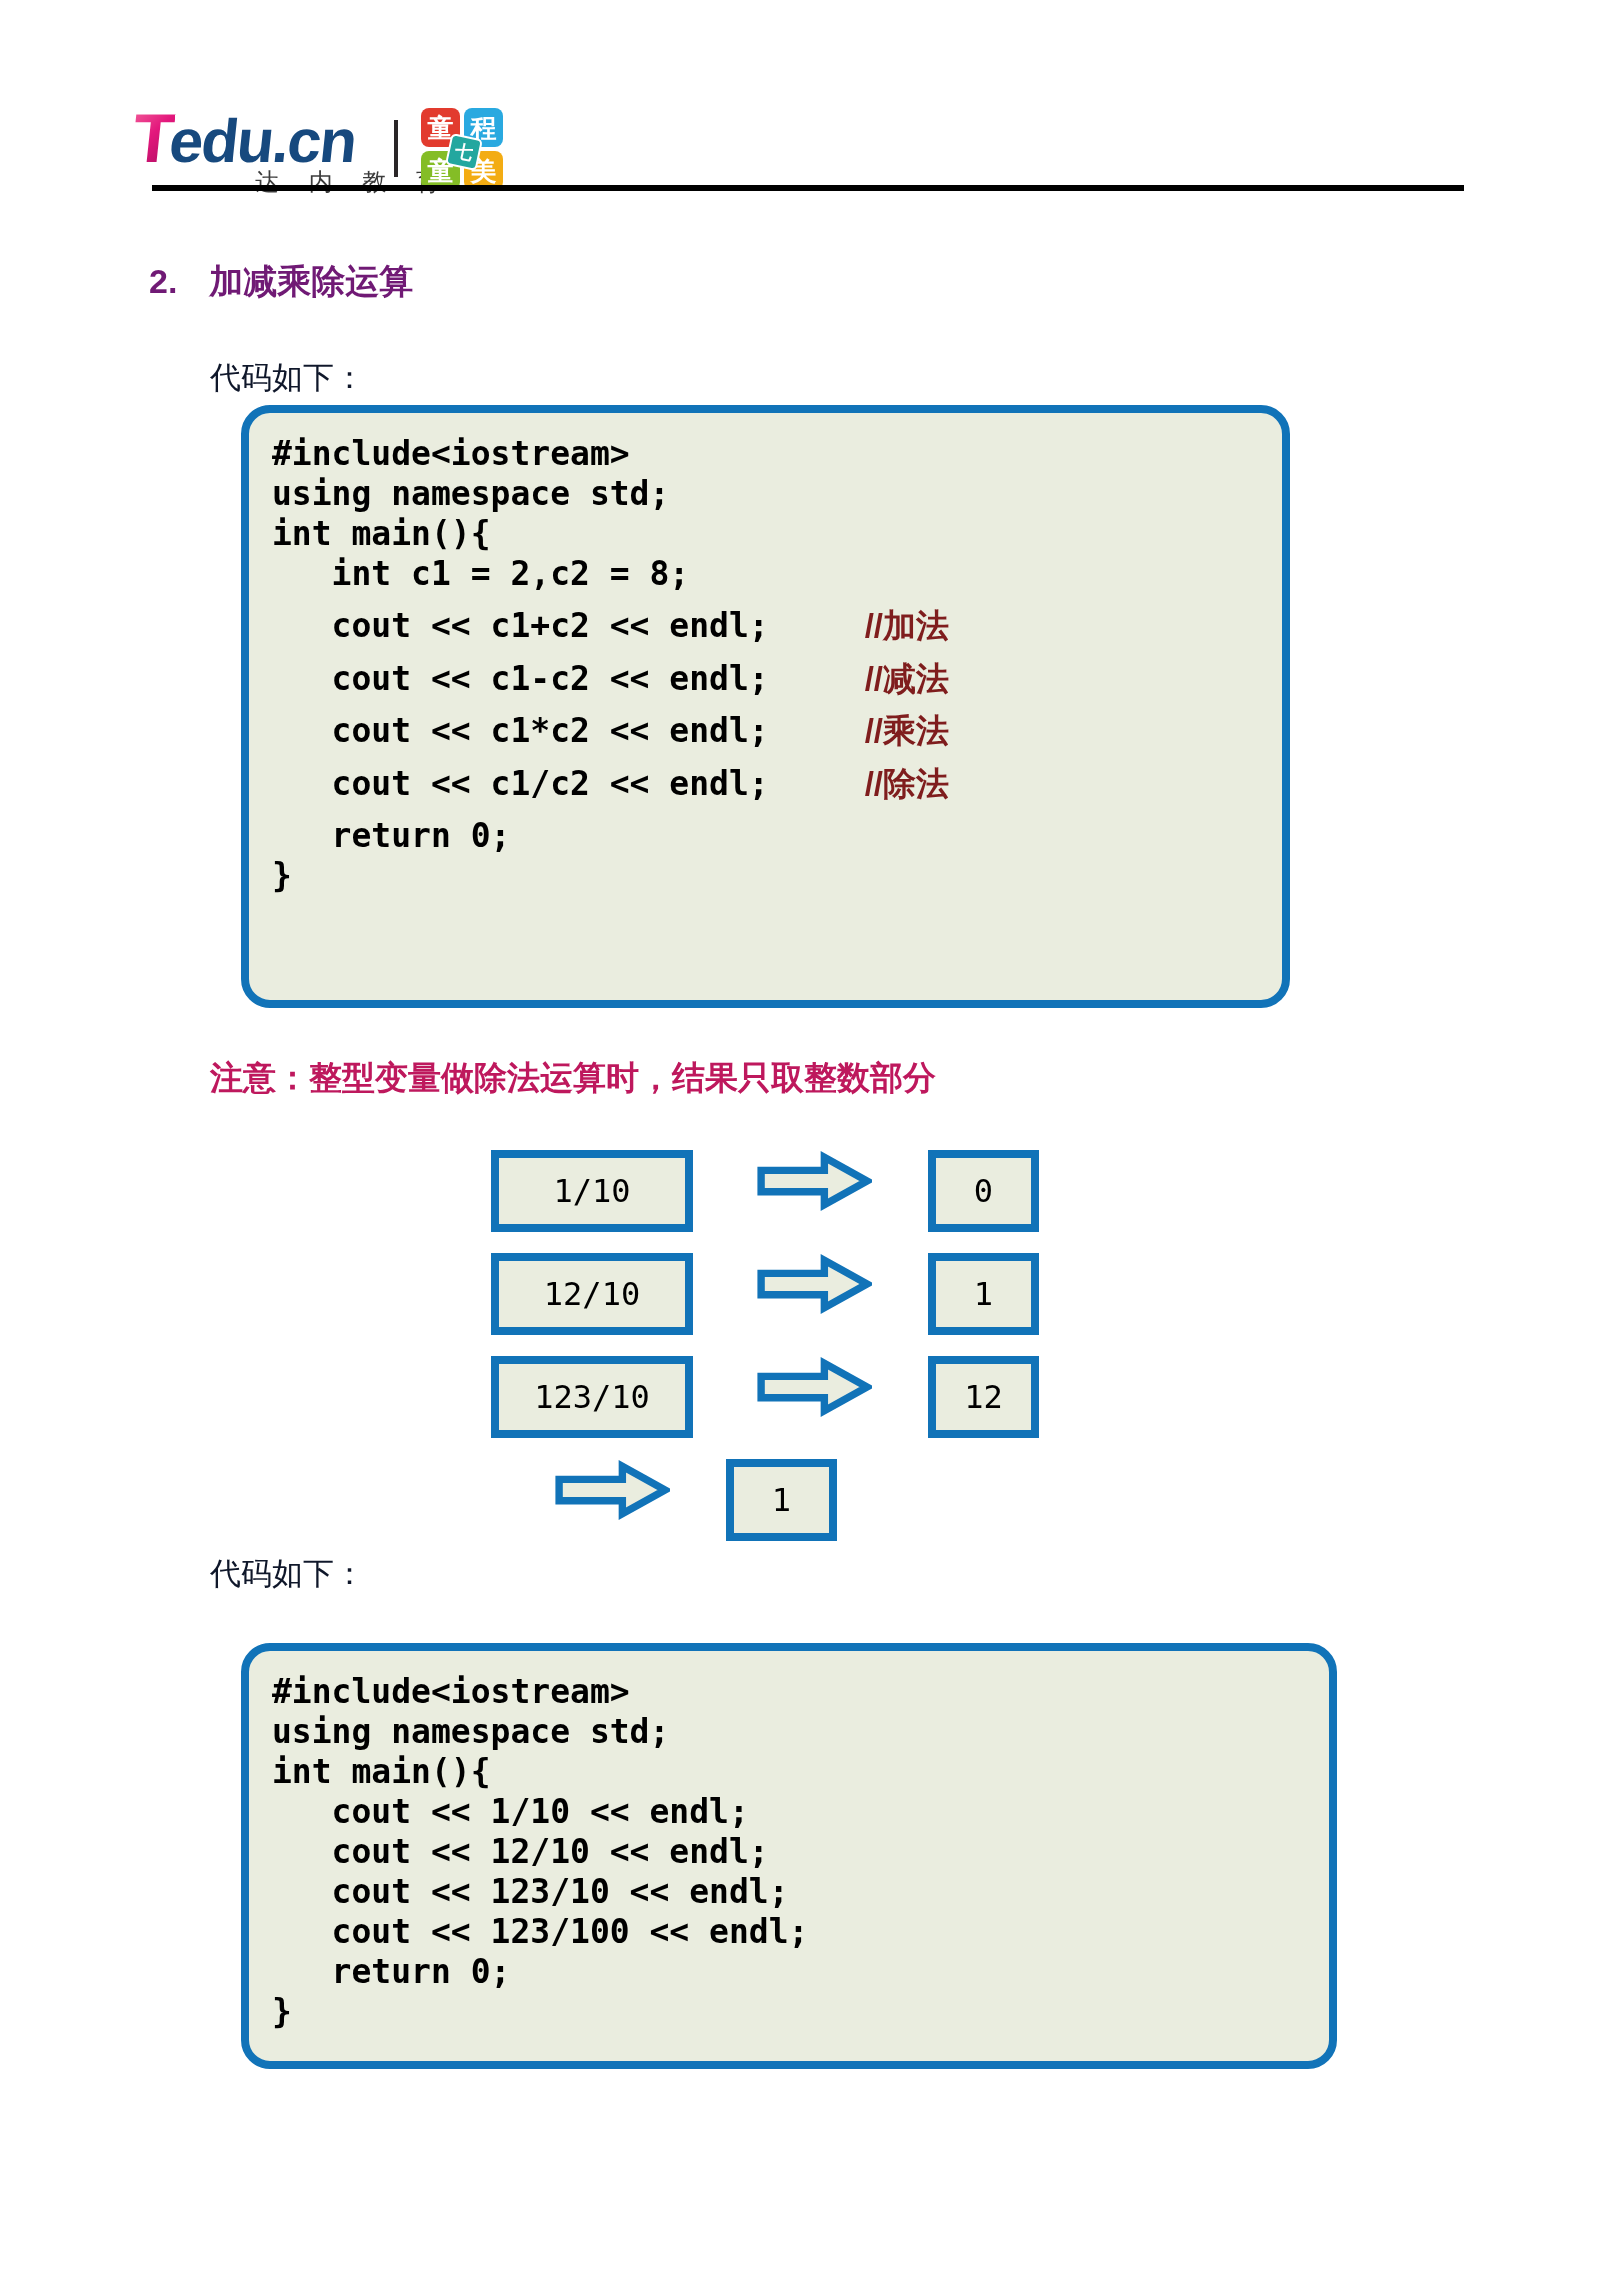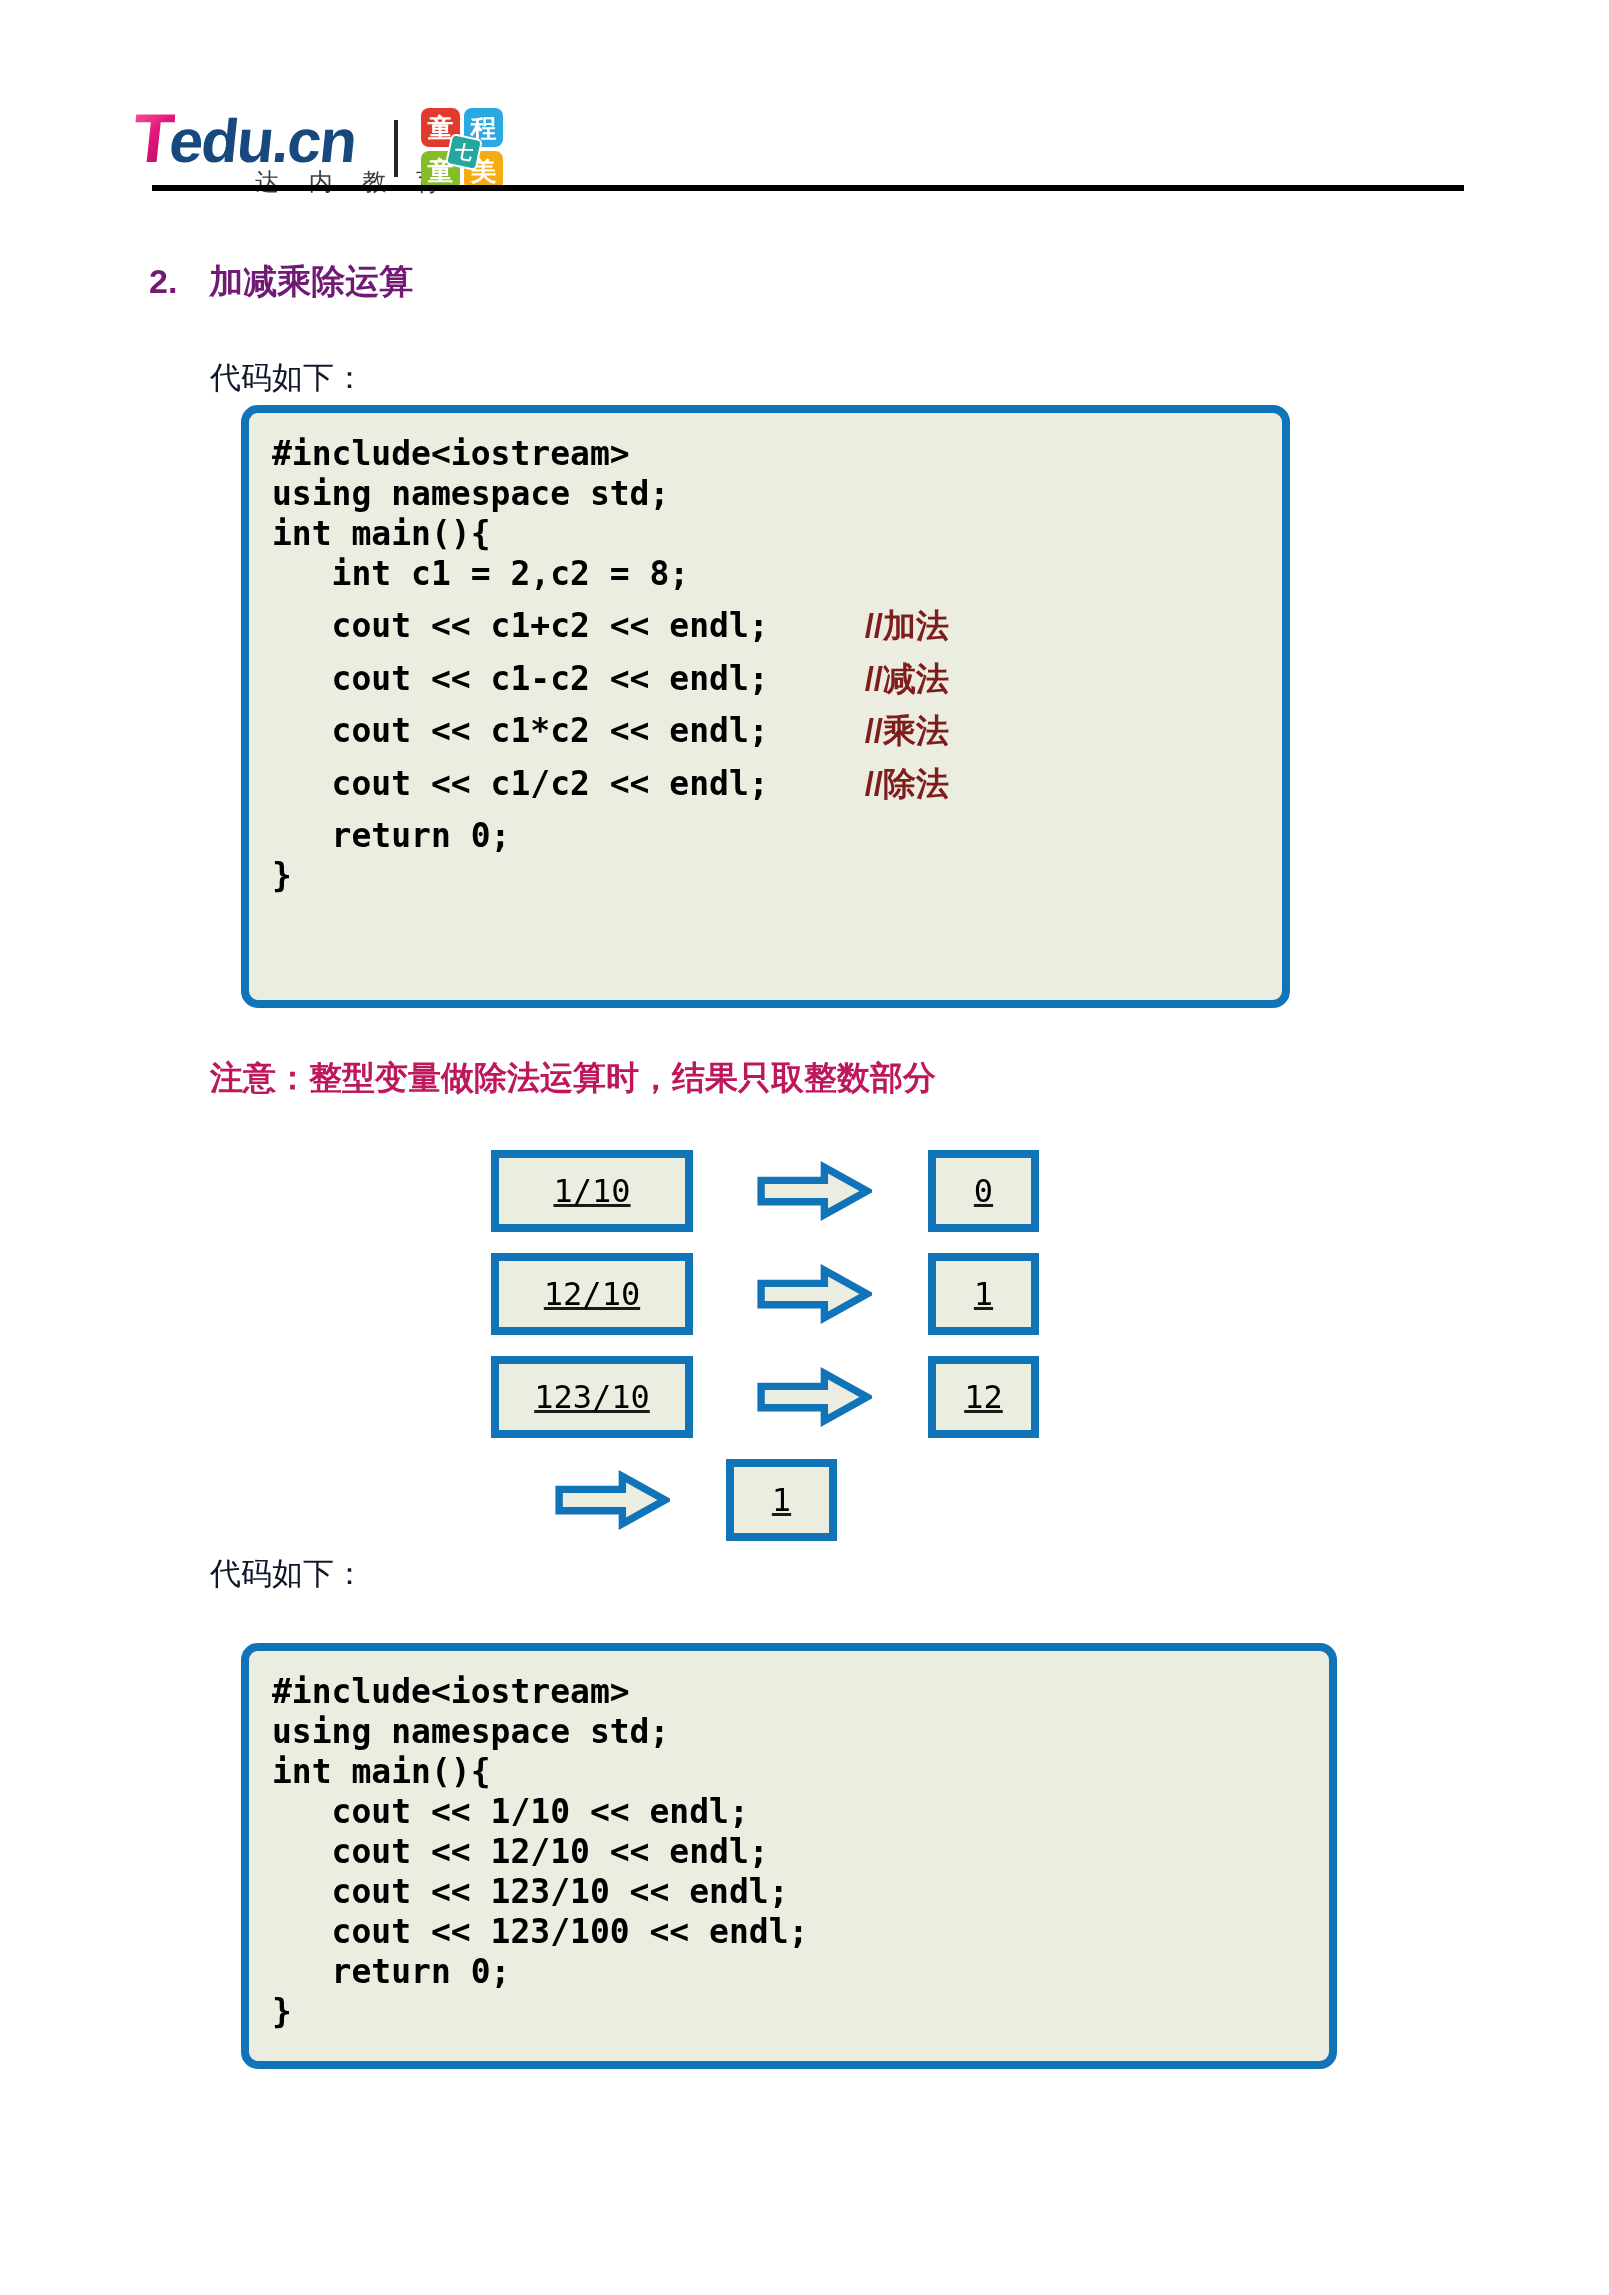--- a/index.html
+++ b/index.html
@@ -35,33 +35,33 @@
                    color:#701a75;white-space:nowrap;}
   .section-heading .sec-title{margin-left:32px;}
   .intro{position:absolute;left:210px;font-size:31px;color:#0f172a;white-space:nowrap;}
   .intro1{top:357px;}
   .intro2{top:1553px;}
   .note{position:absolute;left:210px;top:1056px;font-size:33px;font-weight:bold;
         color:#be185d;white-space:nowrap;}
 
   
   .codebox{position:absolute;left:241px;background:#eaeddf;border:8.8px solid #1173b8;
-           border-radius:17px;box-sizing:border-box;
+           border-radius:29px;box-sizing:border-box;
            font-family:"DejaVu Sans Mono","Liberation Mono",monospace;
            font-weight:bold;font-size:33px;color:#000;}
   .codebox1{top:405px;width:1049px;height:603px;padding:21px 0 0 23px;}
   .codebox2{top:1643px;width:1096px;height:426px;padding:21px 0 0 23px;}
   .code-line{height:40px;line-height:40px;white-space:pre;}
   .code-line span{white-space:pre;}
   .code-line.gap-top{margin-top:12.4px;}
   .comment{color:#7f1d1d;margin-left:96px;font-family:Liberation Sans, sans-serif;}
 
   
   .diagram{position:absolute;left:491px;top:1150px;}
-  .diagram-row{display:flex;align-items:center;height:82px;margin-bottom:21px;text-decoration:underline;}
+  .diagram-row{display:flex;height:82px;margin-bottom:21px;}
   .dbox{box-sizing:border-box;height:82px;background:#eaeddf;border:8px solid #1173b8;
         display:flex;align-items:center;justify-content:center;
         font-family:"DejaVu Sans Mono","Liberation Mono",monospace;font-size:32px;color:#000;}
   .dbox-input{width:202px;}
   .dbox-output{width:111px;margin-left:56px;}
   .darrow{margin-left:64px;width:115px;height:62px;display:block;}
 </style>
 </head>
 <body>
 

